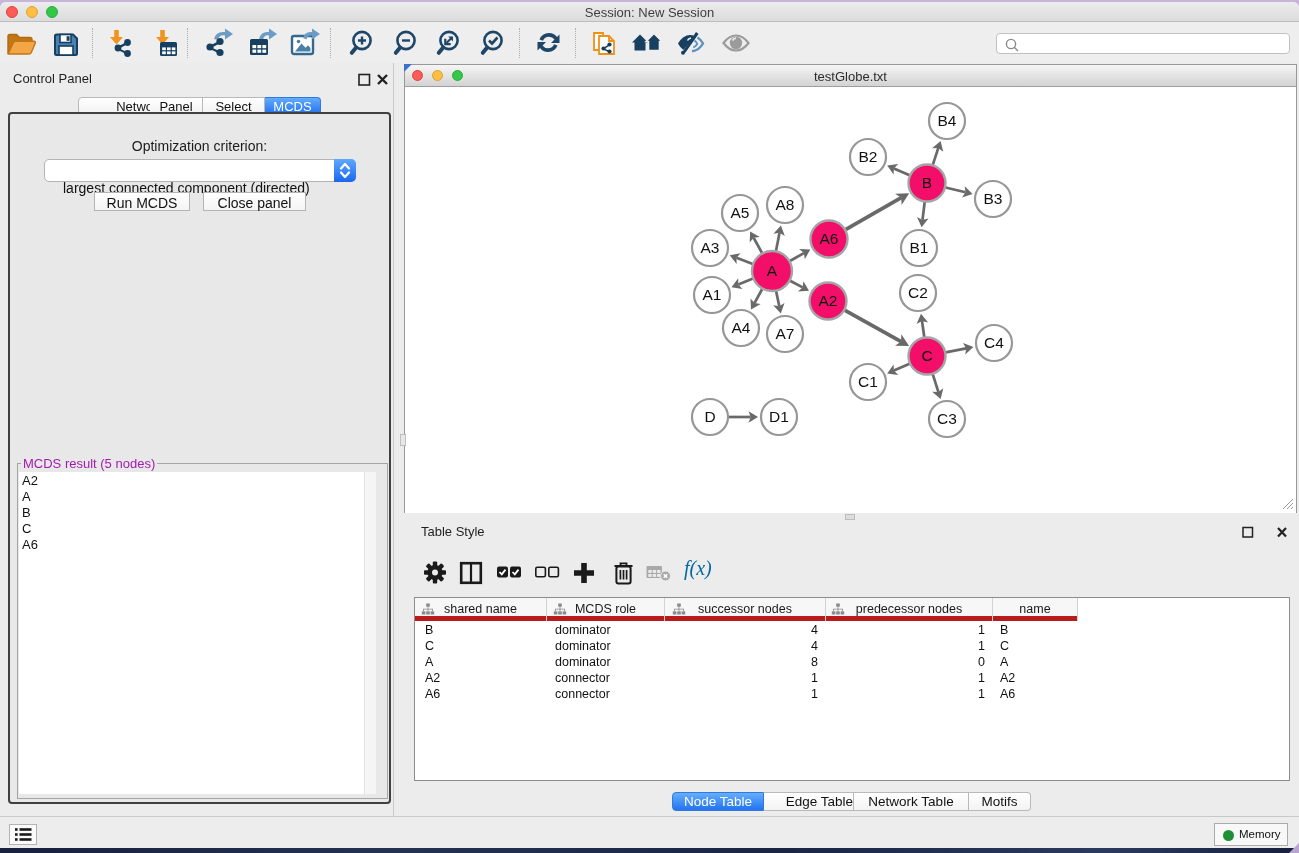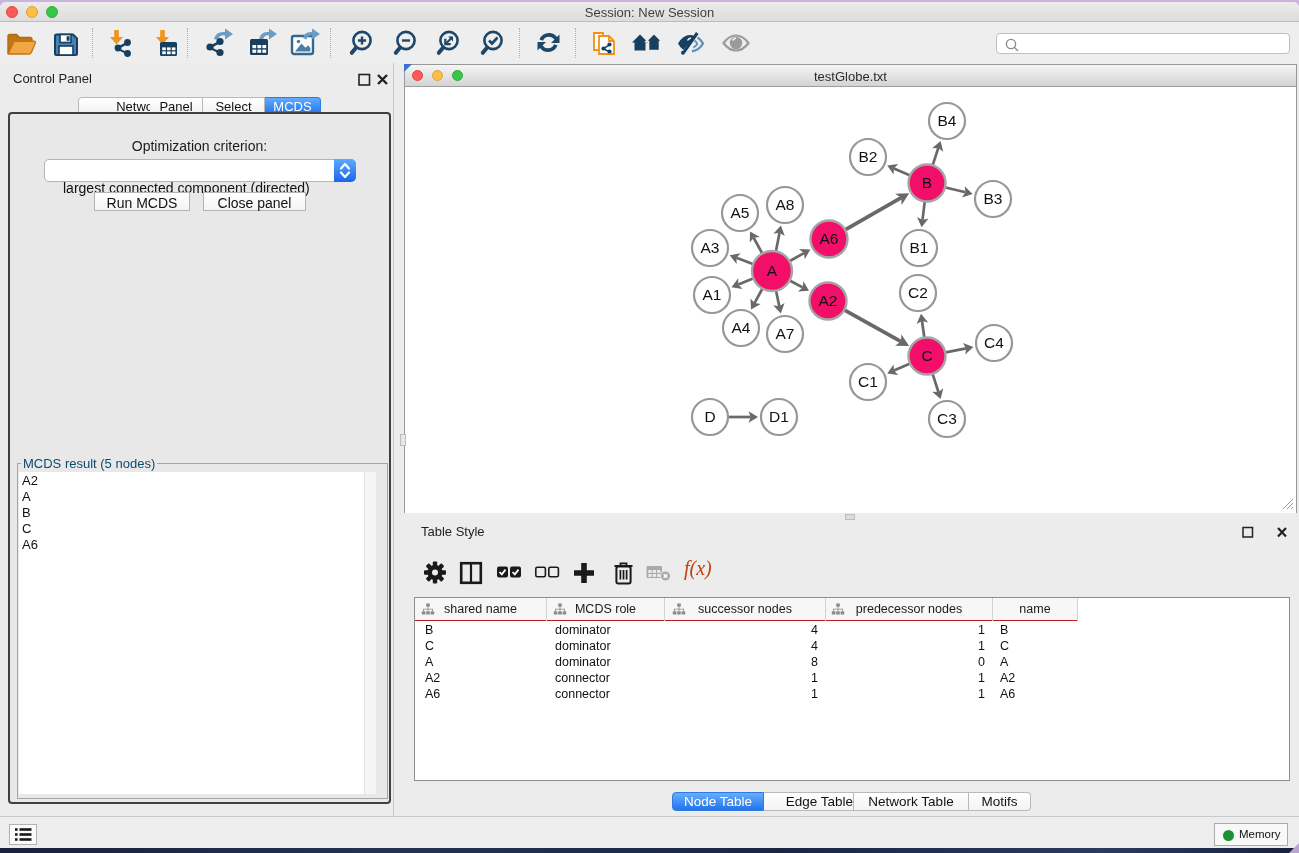--- a/index.html
+++ b/index.html
@@ -43,41 +43,41 @@
   background:#fff; border:1px solid #b4b4b4; border-radius:5px; font-size:14px; color:#111; }
 #combo span { position:absolute; left:18px; top:3px; white-space:nowrap;margin-top:17px; }
 #combobtn { position:absolute; right:-1px; top:-1px; width:22px; height:23px;
   background:linear-gradient(#5ea9fc,#1a66ee); border-radius:0 5px 5px 0; }
 .btn { position:absolute; height:19px; line-height:20px; text-align:center;
   background:linear-gradient(#ffffff,#f4f4f4); border:1px solid #b4b4b4; border-radius:0;
   font-size:14px; color:#111; }
 #mcdsbox { position:absolute; left:7px; top:349px; width:371px; height:336px;
   border:1px solid #a5a5a5; }
 #mcdslegend { position:absolute; left:3px; top:-8px; background:#e8e8e8; padding:0 2px;
-  font-size:13px; color:#0c4a6e; }
+  font-size:13px; color:#a21caf; }
 #mcdslist { position:absolute; left:1px; top:8px; width:357px; height:322px;
   background:#fff; font-size:13px; line-height:16px; color:#111; padding:1px 0 0 3px; }
 #mcdsscroll { position:absolute; right:0; top:0; width:12px; height:322px;
   background:#f5f5f5; border-left:1px solid #e2e2e2; }
 
 #netframe { position:absolute; left:404px; top:1px; width:893px; height:449px;
   border:1px solid #989898; background:#fff; }
 #nettitle { position:absolute; left:0; top:0; width:891px; height:22px;
   background:linear-gradient(#f5f5f5,#d3d3d3); border-bottom:1px solid #9e9e9e; }
 .tl2 { position:absolute; top:5px; width:11px; height:11px; border-radius:50%; border:1px solid; }
 #nettext { position:absolute; left:0; top:4px; width:100%; text-align:center;
   font-size:13px; color:#2c2c2c; }
 #netcanvas { position:absolute; left:0; top:23px; width:891px; height:425px; background:#fff; }
 
 #tpanel { position:absolute; left:399px; top:454px; width:900px; height:299px; }
 #ttool { position:absolute; left:15px; top:38px; width:876px; height:36px; }
 #ttable { position:absolute; left:15px; top:80px; width:876px; height:184px;
   background:#fff; border:1px solid #8d8d8d; font-size:12.5px; color:#111; }
 #thead { position:absolute; left:0; top:0; width:663px; height:23px;
-  background:#f7f7f7; border-bottom:1px solid #b91c1c; }
+  background:#f7f7f7; border-bottom:5px solid #b91c1c; }
 .thcell { position:absolute; top:0; height:23px; border-right:1px solid #d2d2d2;
   text-align:center; line-height:23px; color:#1b1b1b; }
 .trow { position:absolute; height:16px; line-height:16px; }
 .tnum { text-align:right; }
 #ttabs { position:absolute; top:275px; height:19px; }
 .ttab { position:absolute; top:0; height:19px; line-height:18px; text-align:center;
   font-size:13.5px; color:#111; background:linear-gradient(#ffffff,#f3f3f3);
   border:1px solid #b9b9b9; border-left:none; }
 .ttab.first { border-left:1px solid #b9b9b9; border-radius:4px 0 0 4px; }
 .ttab.last { border-radius:0 4px 4px 0; }
@@ -423,21 +423,21 @@
               <rect x="2.3" y="5" width="3.4" height="2.9"></rect>
               <rect x="6.7" y="5" width="3.4" height="2.9"></rect>
               <rect x="11.1" y="5" width="3.4" height="2.9"></rect>
           <rect x="2.3" y="9" width="3.4" height="2.9"></rect>
               <rect x="6.7" y="9" width="3.4" height="2.9"></rect>
               <rect x="11.1" y="9" width="3.4" height="2.9"></rect>
             </g>
           <circle cx="19.5" cy="11" r="5" fill="#a9a9a9" stroke="#ececec" stroke-width="1"></circle>
           <path d="M17.7 9.2 L21.3 12.8 M21.3 9.2 L17.7 12.8" stroke="#fff" stroke-width="1.5"></path>
         </svg>
-        <div class="abs" style="left:270px;top:2px;font-family:'Liberation Serif',serif;font-style:italic;font-size:20px;color:#c2410c;">f(x)</div>
+        <div class="abs" style="left:270px;top:2px;font-family:'Liberation Serif',serif;font-style:italic;font-size:20px;color:#0369a1;">f(x)</div>
       </div>
       <div id="ttable">
         <div id="thead">
             <svg class="abs" style="left:6px;top:5px" width="14" height="13" viewBox="0 0 14 13">
 <g fill="#8a8a8a">
                 <rect x="5.2" y="0.5" width="3.6" height="3.2"></rect>
 <path d="M6.6 3.5 L7.4 3.5 L7.4 6 L6.6 6 Z"></path>
 <path d="M2 5.8 L12 5.8 L12 8 L11.2 8 L11.2 6.6 L7.4 6.6 L7.4 8 L6.6 8 L6.6 6.6 L2.8 6.6 L2.8 8 L2 8 Z"></path>
 <rect x="0.8" y="8.3" width="3.6" height="3.2"></rect>
                 <rect x="5.2" y="8.3" width="3.6" height="3.2"></rect>

